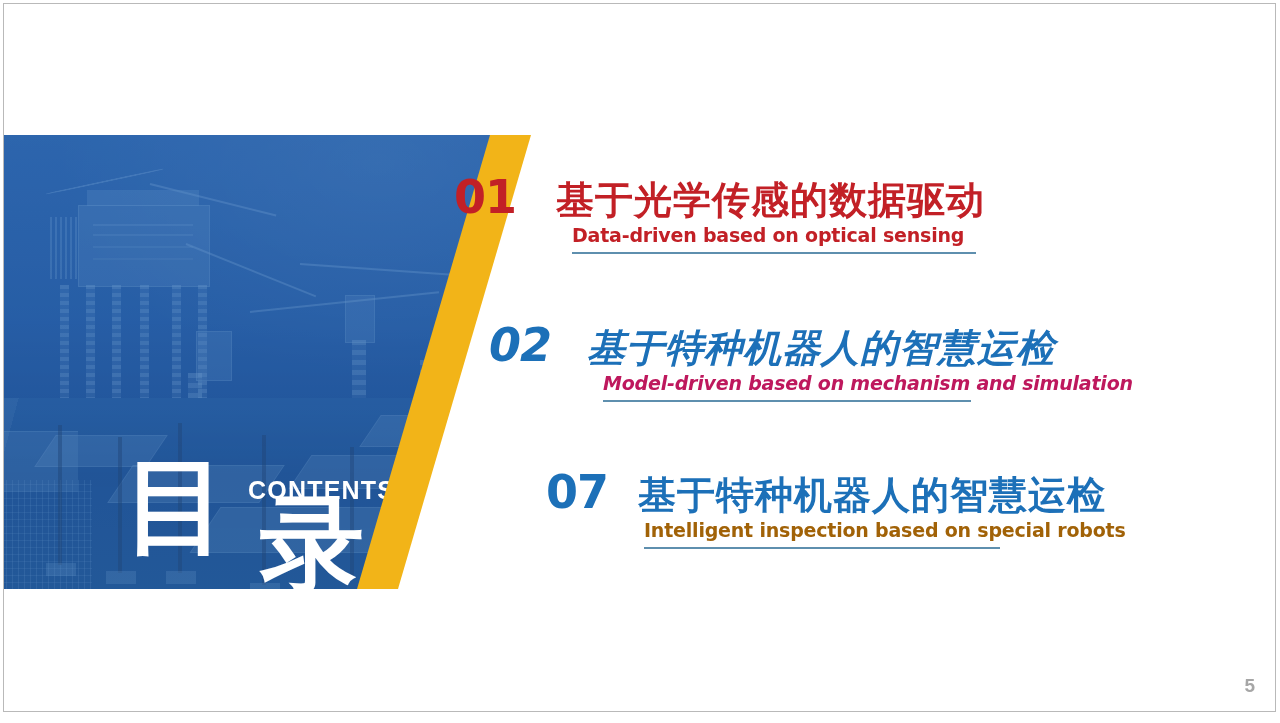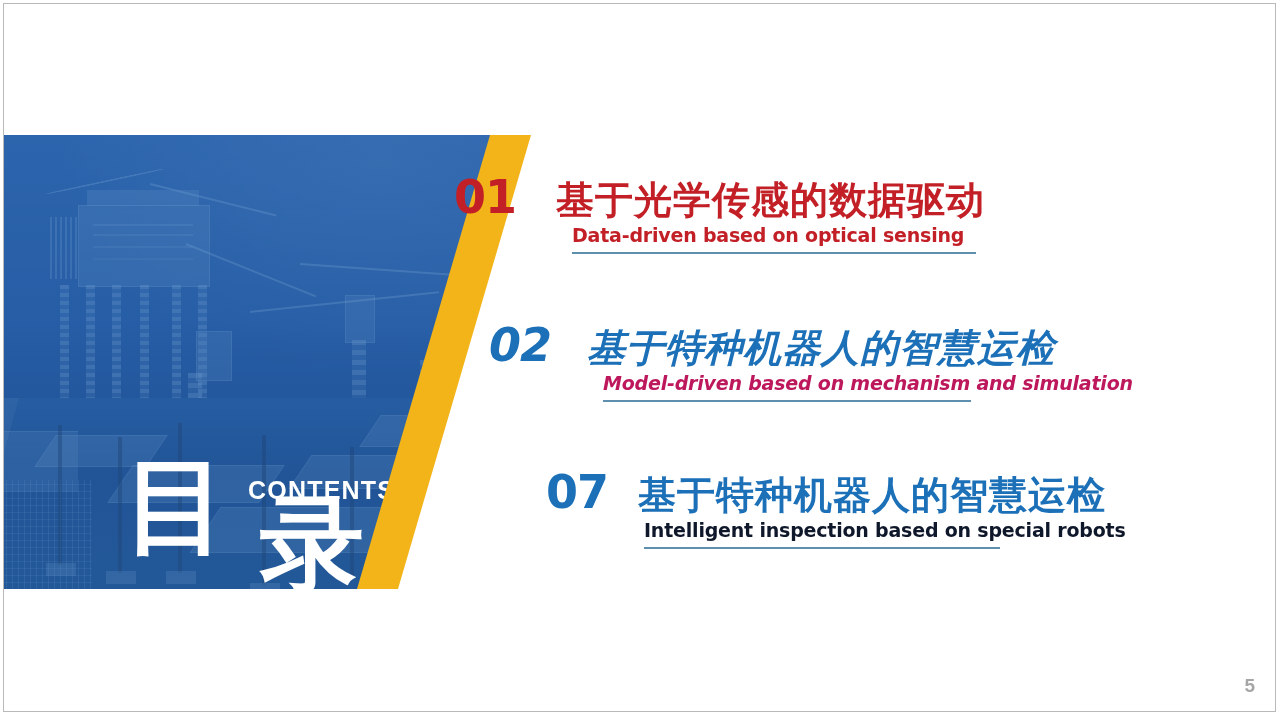--- a/index.html
+++ b/index.html
@@ -302,21 +302,21 @@
   .item2 .num      { color: #1C70B8; margin-right: 36px; }
   .item2 .cn-title { color: #1C70B8; }
   .item2 .en-sub   { color: #be185d; }
   .item2 .sub-wrap { margin-left: 114px; margin-top: 2px; }
   .item2 .rule     { width: 368px; }
 
   
   .item3 { left: 92px; top: 315px; }
   .item3 .num      { color: #1C70B8; margin-right: 30px; }
   .item3 .cn-title { color: #1C70B8; }
-  .item3 .en-sub   { color: #0f172a; }
+  .item3 .en-sub   { color: #a16207; }
   .item3 .sub-wrap { margin-left: 98px; margin-top: 2px; }
   .item3 .rule     { width: 356px; }
 
   
   .page-num {
     position: absolute;
     right: 20px;
     bottom: 14px;
     font-size: 19px;
     font-weight: 700;

